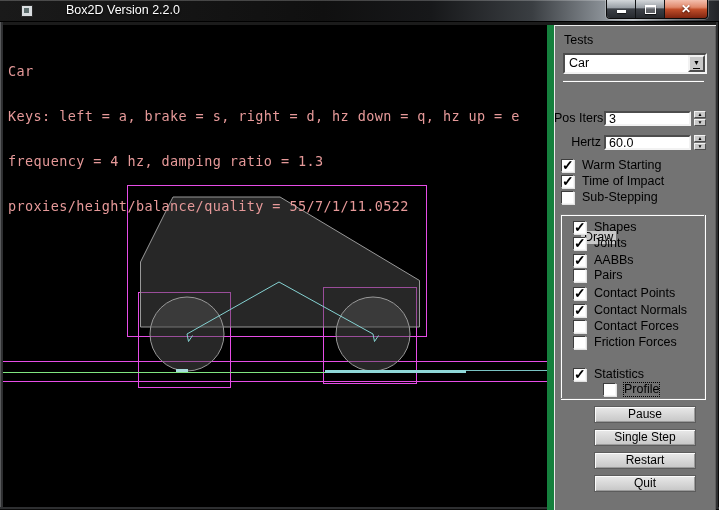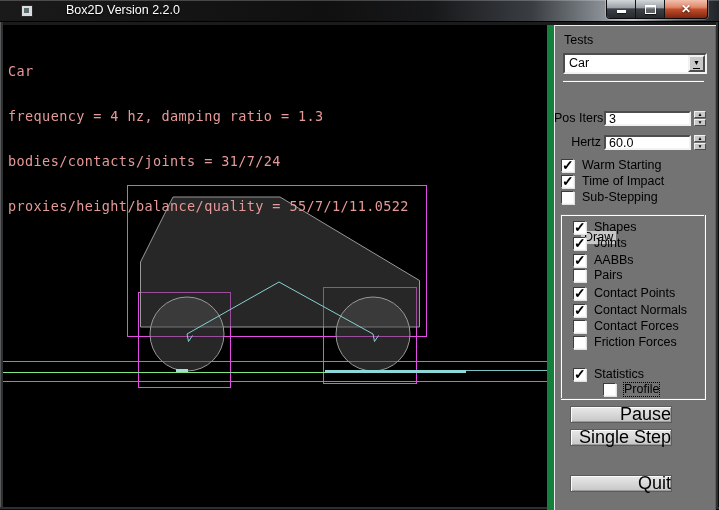--- a/index.html
+++ b/index.html
@@ -72,23 +72,23 @@
   .cb{position:absolute;display:flex;align-items:flex-start;height:13px;}
   .cbbox{position:relative;width:13px;height:13px;background:#fff;flex:0 0 13px;
     border:1px solid;border-color:#3d3d3d #f5f5f5 #f5f5f5 #3d3d3d;box-shadow:1px 1px 0 #e2e2e2;}
   .cbbox.checked::after{content:"\2713";position:absolute;left:0px;top:-3px;
     font-size:14px;font-weight:bold;color:#000;}
   .cbl{margin-left:8px;white-space:nowrap;line-height:13px;}
   .cbl.focus{outline:1px dotted #000;outline-offset:0px;}
   .groupbox{position:absolute;left:6px;top:189px;width:145px;height:185px;
     border:1px solid #7c7c7c;box-shadow:inset 1px 1px 0 #fff,1px 1px 0 #fff;}
   .gb-label{position:absolute;left:27px;top:182px;background:#c8c8c8;padding:0 3px;line-height:13px;margin-top:24px;}
-  .pbtn{position:absolute;left:16px;width:102px;height:17px;background:linear-gradient(#e9e9e9,#c6c6c6);
+  .pbtn{position:absolute;left:40px;width:102px;height:17px;background:linear-gradient(#e9e9e9,#c6c6c6);
     border:1px solid #5c5c5c;box-shadow:inset 1px 1px 0 #fbfbfb,inset -1px -1px 0 #9b9b9b;
-    text-align:right;line-height:15px;font-size:18px;cursor:default;}
+    text-align:center;line-height:15px;font-size:12px;cursor:default;}
 </style>
 </head>
 <body>
 
 <div class="window">
 
   <div class="titlebar">
     <span class="app-icon"></span>
     <span class="win-title">Box2D Version 2.2.0</span>
     <div class="winbtns">
@@ -133,22 +133,22 @@
         <polyline class="joint" points="184,309 185.5,316.5 189.5,310.5"></polyline>
         <polyline class="joint" points="370,309 371.5,316.5 375.5,310.5"></polyline>
 
         <rect x="322" y="345" width="141" height="3" fill="#8FD8D8"></rect>
         <line x1="463" y1="345.5" x2="544" y2="345.5" stroke="#79C2C2" stroke-width="1" shape-rendering="crispEdges"></line>
         <rect x="173" y="344" width="12" height="3" fill="#A8DCDC"></rect>
       </svg>
 
       <div class="stats">
         <div>Car</div>
+        <div>Keys: left = a, brake = s, right = d, hz down = q, hz up = e</div>
         <div>frequency = 4 hz, damping ratio = 1.3</div>
-        <div>bodies/contacts/joints = 31/7/24</div>
         <div>proxies/height/balance/quality = 55/7/1/11.0522</div>
       </div>
     </div>
 
     <div class="panel">
 
       <span class="plabel" style="left:10px;top:8px;">Tests</span>
 
       <div class="listbox">
         <span class="lb-text">Car</span>
@@ -228,17 +228,18 @@
         <span class="cbbox checked"></span>
         <span class="cbl">Statistics</span>
       </div>
       <div class="cb" style="left:19px;top:358px;padding-left:30px;">
         <span class="cbbox"></span>
         <span class="cbl focus">Profile</span>
       </div>
 
       <div class="pbtn" style="top:381px;">Pause</div>
       <div class="pbtn" style="top:404px;">Single Step</div>
+      <div class="pbtn" style="top:427px;">Restart</div>
       <div class="pbtn" style="top:450px;">Quit</div>
 
     </div>
   </div>
 </div>
 
 </body></html>

